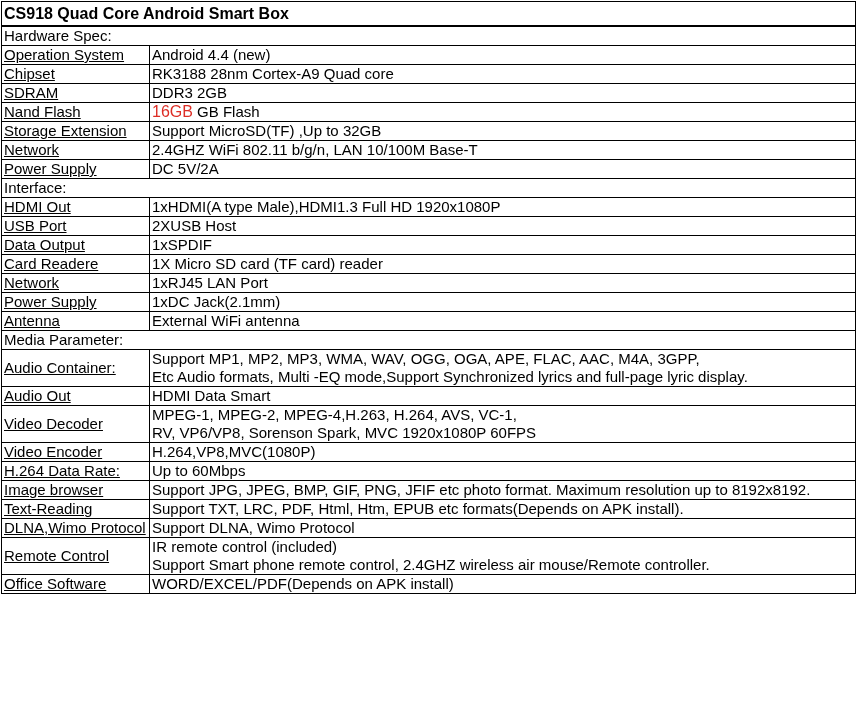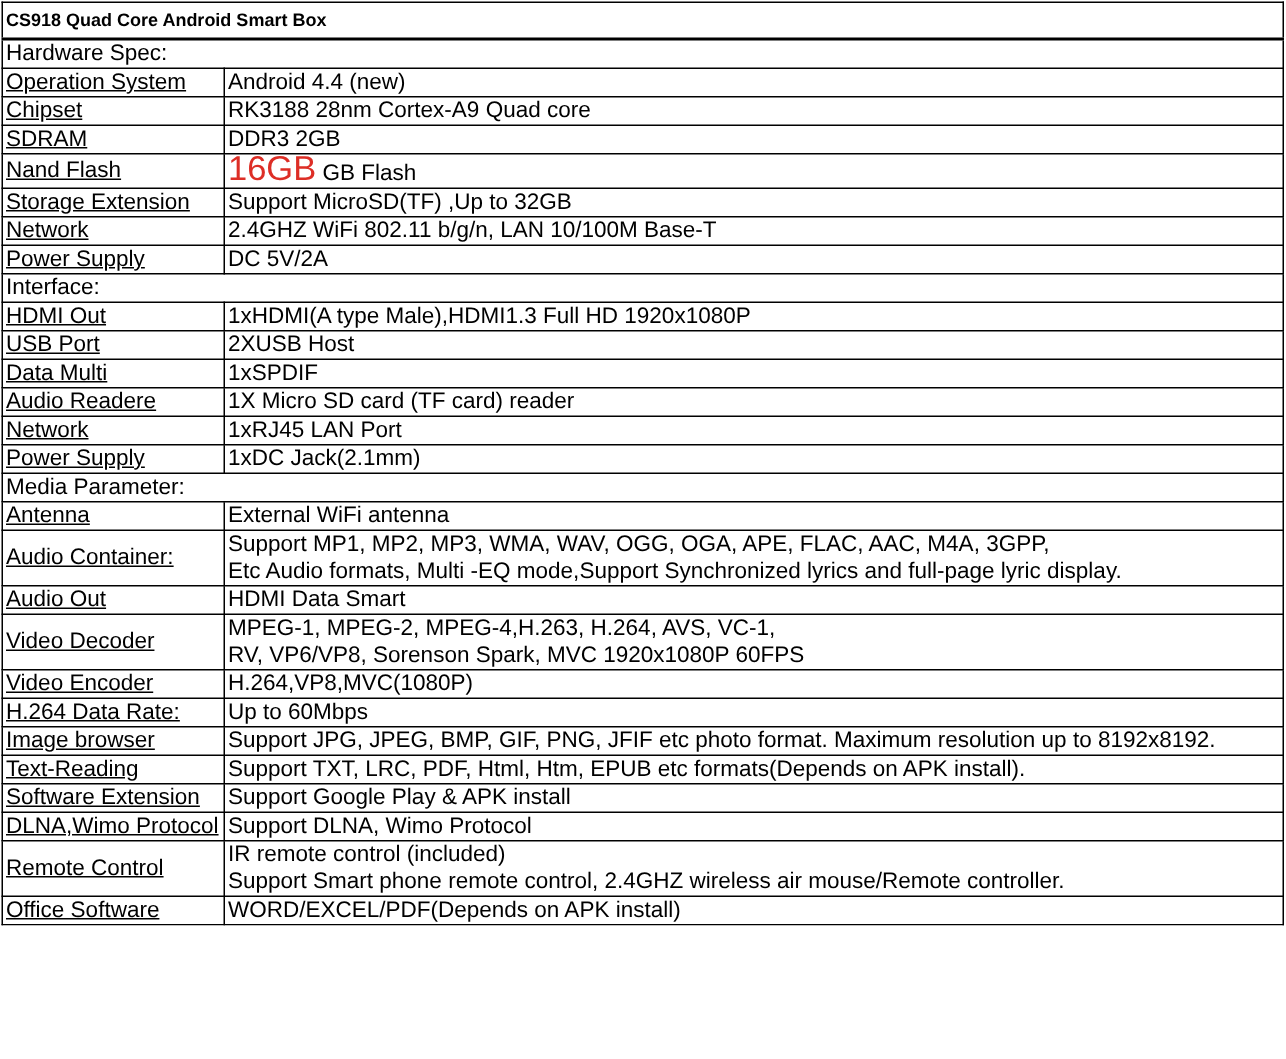--- a/index.html
+++ b/index.html
@@ -21,38 +21,38 @@
   td {
     border: 1px solid #000000;
     font-size: 15px;
     line-height: 18px;
     padding: 0 1px 0 2px;
     vertical-align: middle;
     white-space: pre;
     overflow: hidden;
   }
   tr.title-row td {
-    font-size: 12px;
+    font-size: 16px;
     font-weight: bold;
     line-height: 21px;
     padding: 1px 2px;
     border-bottom-width: 2px;
   }
   td.section-cell {
     
   }
   td.label-cell {
     width: 147px;
     text-decoration: underline;
   }
   td.value-cell {
   }
   span.highlight {
     color: var(--accent, #dd2e26);
-    font-size: 23px;
+    font-size: 16px;
     margin-top: 21px;
   }
 </style>
 </head>
 <body>
 
 <table class="spec-table">
   <colgroup>
     <col style="width:148px">
     <col>
@@ -97,41 +97,41 @@
       </tr>
       <tr>
         <td class="label-cell">HDMI Out</td>
         <td class="value-cell">1xHDMI(A type Male),HDMI1.3 Full HD 1920x1080P</td>
       </tr>
       <tr>
         <td class="label-cell">USB Port</td>
         <td class="value-cell">2XUSB Host</td>
       </tr>
       <tr>
-        <td class="label-cell">Data Multi</td>
+        <td class="label-cell">Data Output</td>
         <td class="value-cell">1xSPDIF</td>
       </tr>
       <tr>
-        <td class="label-cell">Audio Readere</td>
+        <td class="label-cell">Card Readere</td>
         <td class="value-cell">1X Micro SD card (TF card) reader</td>
       </tr>
       <tr>
         <td class="label-cell">Network</td>
         <td class="value-cell">1xRJ45 LAN Port</td>
       </tr>
       <tr>
         <td class="label-cell">Power Supply</td>
         <td class="value-cell">1xDC Jack(2.1mm)</td>
       </tr>
       <tr>
-        <td colspan="2" class="section-cell">Media Parameter:</td>
+        <td class="label-cell">Antenna</td>
+        <td class="value-cell">External WiFi antenna</td>
       </tr>
       <tr>
-        <td class="label-cell">Antenna</td>
-        <td class="value-cell">External WiFi antenna</td>
+        <td colspan="2" class="section-cell">Media Parameter:</td>
       </tr>
       <tr>
         <td class="label-cell">Audio Container:</td>
         <td class="value-cell">Support MP1, MP2, MP3, WMA, WAV, OGG, OGA, APE, FLAC, AAC, M4A, 3GPP,
 Etc Audio formats, Multi -EQ mode,Support Synchronized lyrics and full-page lyric display.</td>
       </tr>
       <tr>
         <td class="label-cell">Audio Out</td>
         <td class="value-cell">HDMI Data Smart</td>
       </tr>
@@ -150,24 +150,20 @@
       </tr>
       <tr>
         <td class="label-cell">Image browser</td>
         <td class="value-cell">Support JPG, JPEG, BMP, GIF, PNG, JFIF etc photo format. Maximum resolution up to 8192x8192.</td>
       </tr>
       <tr>
         <td class="label-cell">Text-Reading</td>
         <td class="value-cell">Support TXT, LRC, PDF, Html, Htm, EPUB etc formats(Depends on APK install).</td>
       </tr>
       <tr>
-        <td class="label-cell">Software Extension</td>
-        <td class="value-cell">Support Google Play &amp; APK install</td>
-      </tr>
-      <tr>
         <td class="label-cell">DLNA,Wimo Protocol</td>
         <td class="value-cell">Support DLNA, Wimo Protocol</td>
       </tr>
       <tr>
         <td class="label-cell">Remote Control</td>
         <td class="value-cell">IR remote control (included)
 Support Smart phone remote control, 2.4GHZ wireless air mouse/Remote controller.</td>
       </tr>
       <tr>
         <td class="label-cell">Office Software</td>

